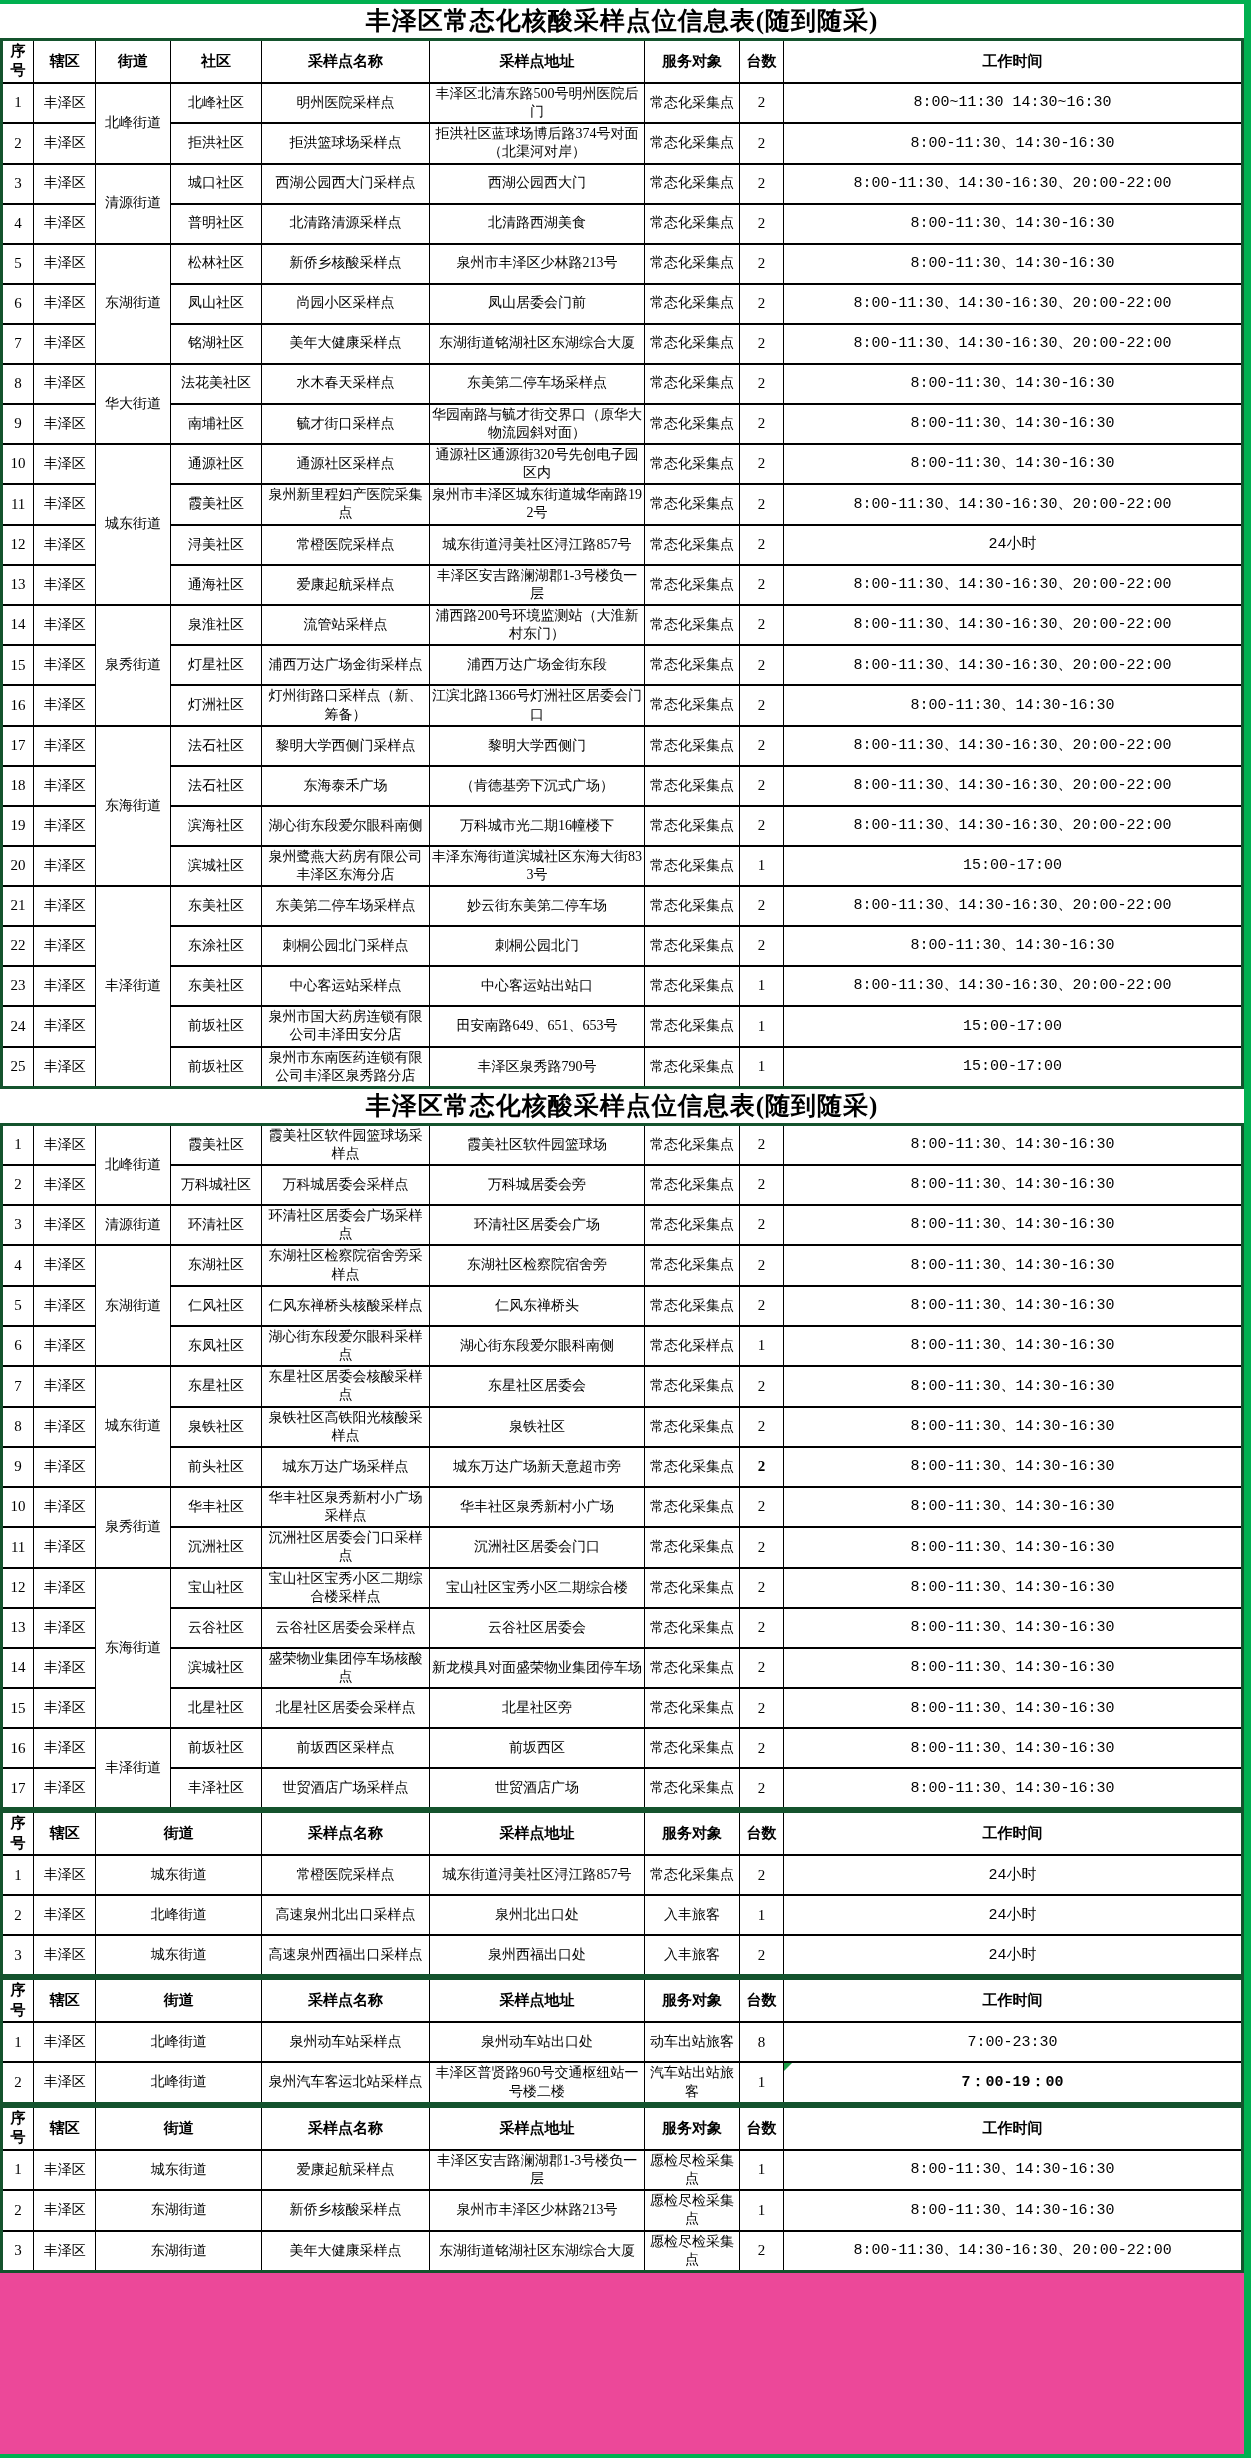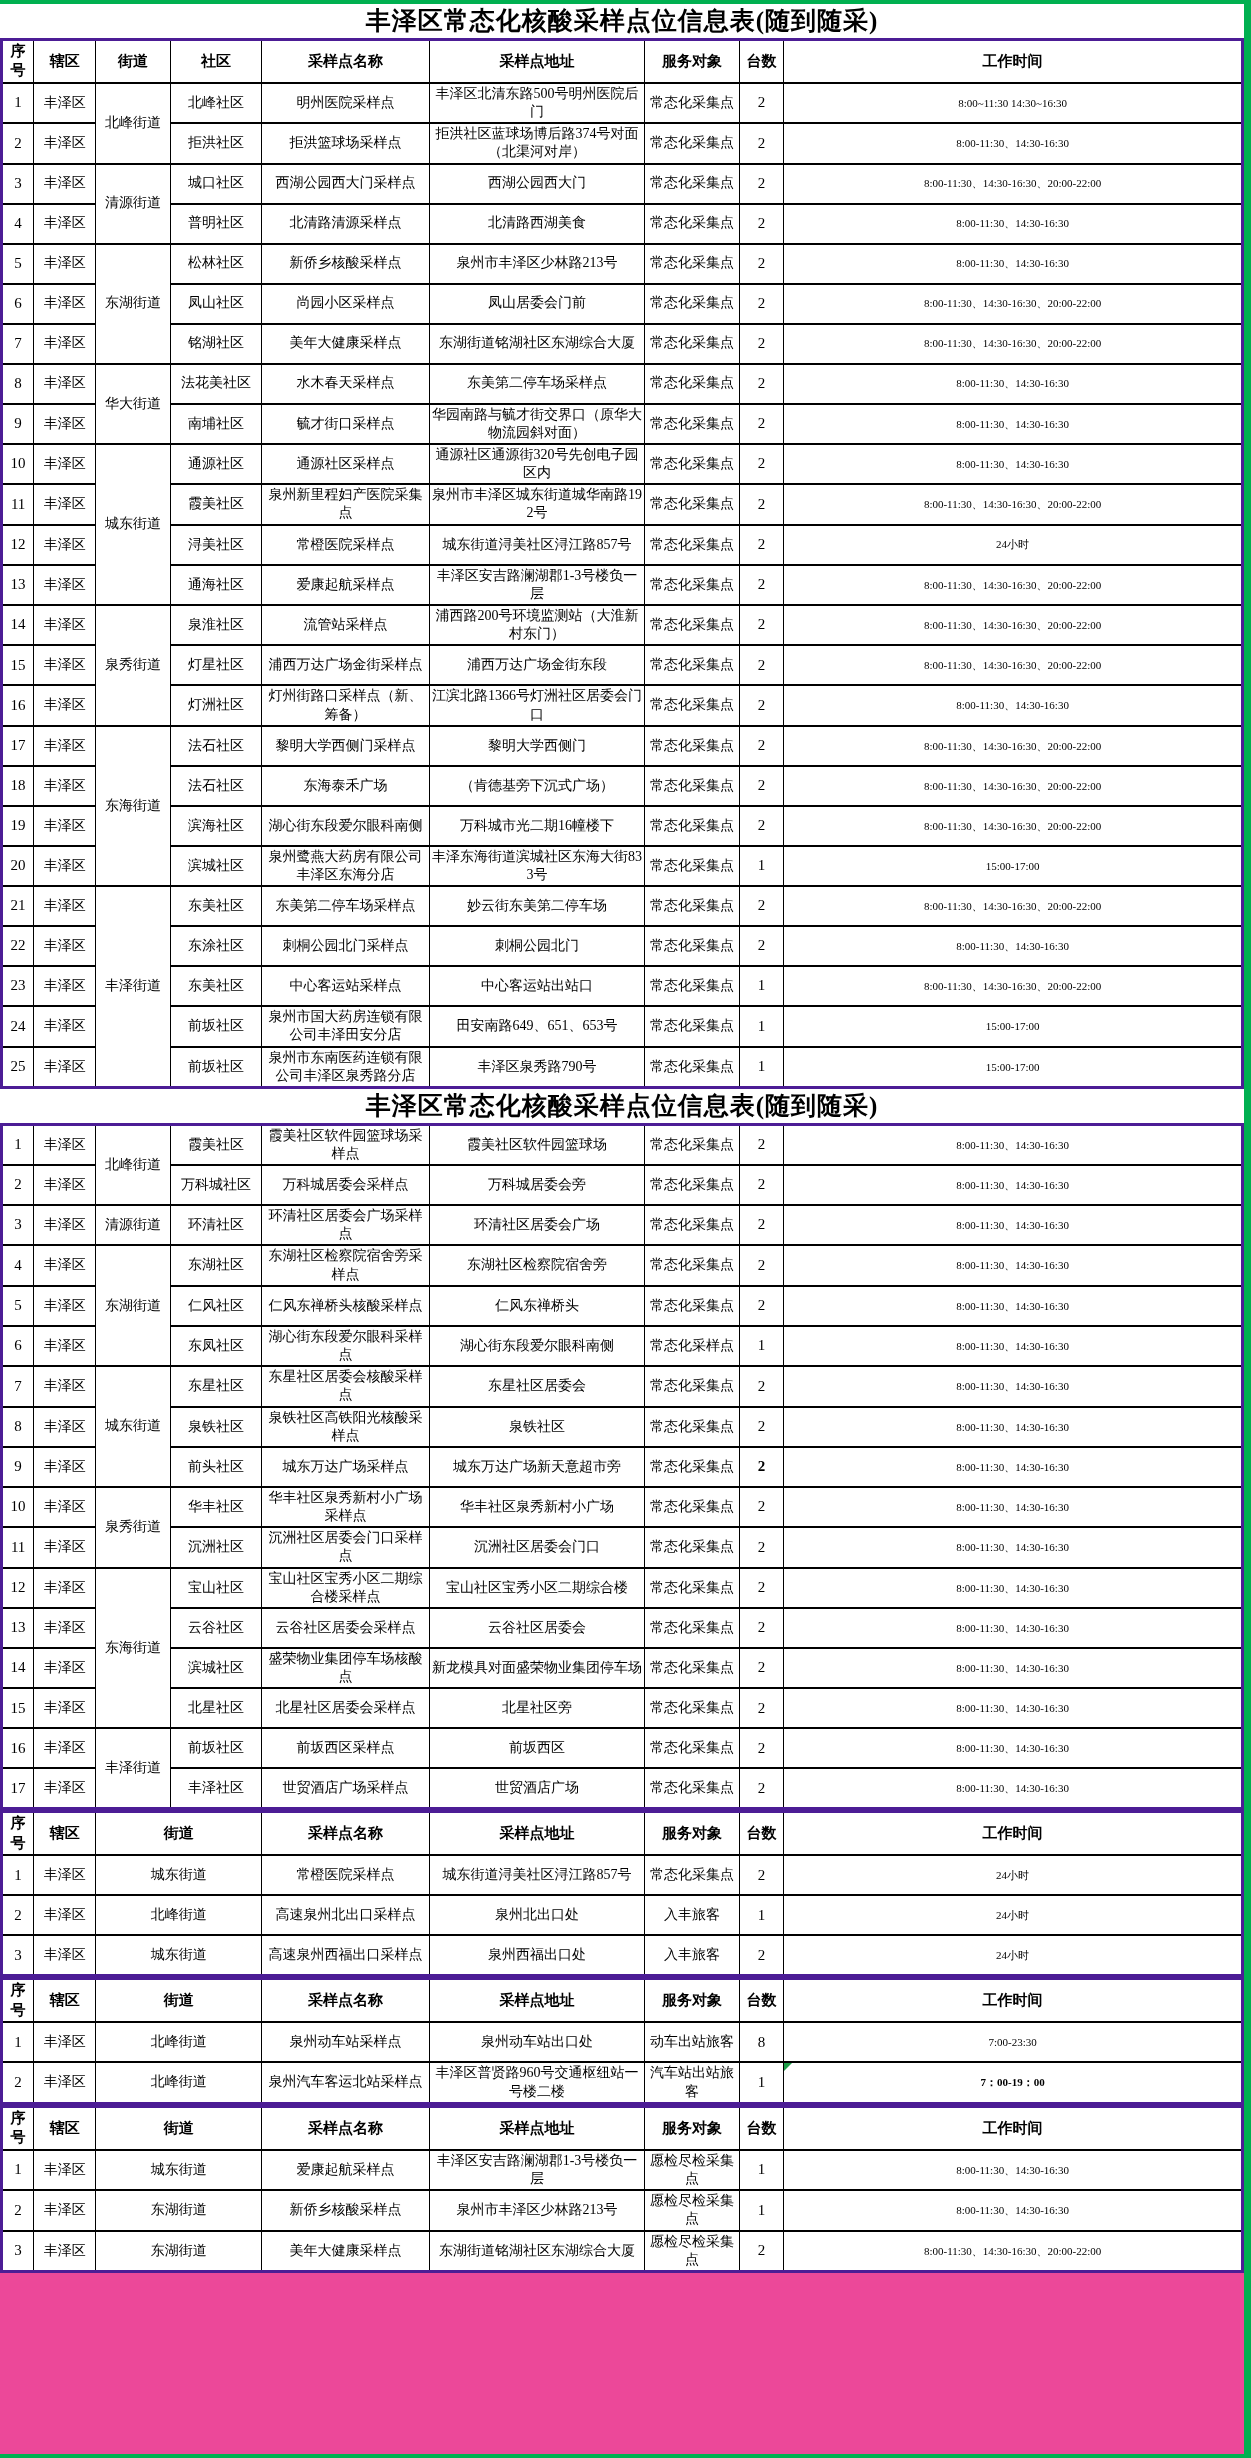--- a/index.html
+++ b/index.html
@@ -20,42 +20,42 @@
     font-size:25px;
     line-height:1.15;
     padding:3px 0 2px 0;
     letter-spacing:1px;
   }
   table{
     width:100%;
     border-collapse:collapse;
     table-layout:fixed;
     background:#fff;
-    border:3px solid #4c1d95;
+    border:3px solid #14532d;
   }
   th,td{
     border:1px solid #000;
     border-top-width:2px;
     border-bottom-width:2px;
     text-align:center;
     vertical-align:middle;
     padding:1px 2px;
     font-size:14px;
     line-height:1.3;
     word-break:break-all;
     position:relative;
   }
   th{
     font-size:15px;
     font-weight:bold;
     height:36px;
   }
   td{height:36px;}
   td.num{font-size:15px;}
-  td.hours{font-size:11px;}
+  td.hours{font-size:15px;font-family:Liberation Mono, monospace;}
   .bold{font-weight:bold;}
   .comment-marker{
     position:absolute;
     top:0;left:0;
     width:0;height:0;
     border-top:8px solid #1e9e48;
     border-right:8px solid transparent;
   }
 </style>
 </head>

